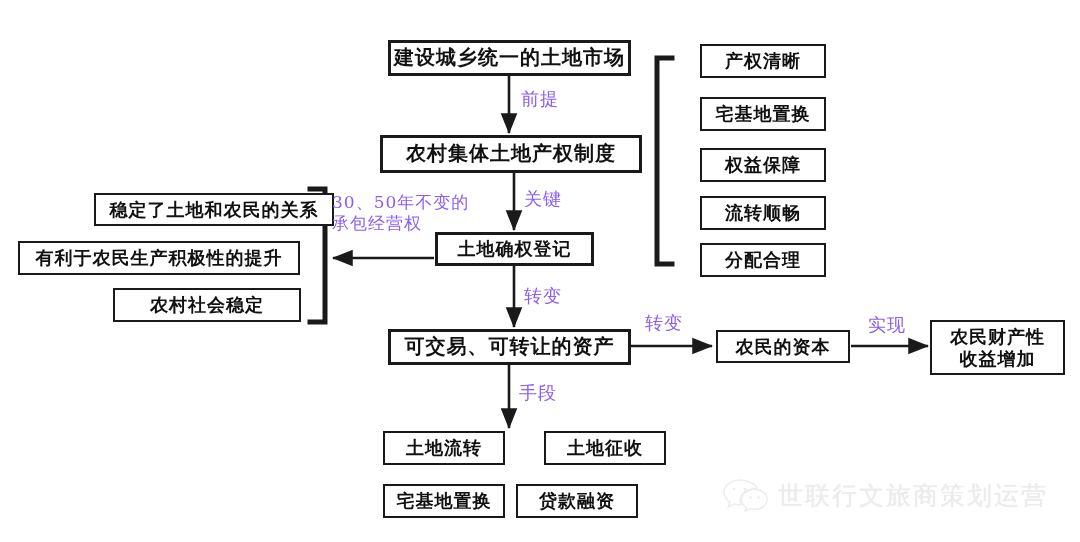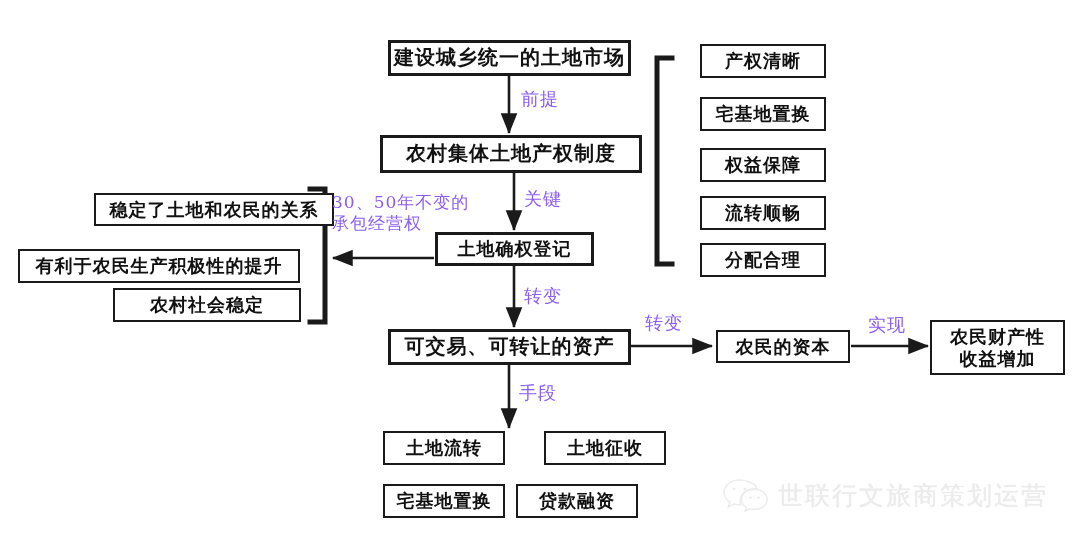--- a/index.html
+++ b/index.html
@@ -119,21 +119,21 @@
   <div class="node thin" style="left:700px; top:97px; width:126px; height:34px; font-size:18px;">宅基地置换</div>
 
   <div class="node thin" style="left:700px; top:148px; width:126px; height:34px; font-size:18px;">权益保障</div>
 
   <div class="node thin" style="left:700px; top:196px; width:126px; height:34px; font-size:18px;">流转顺畅</div>
 
   <div class="node thin" style="left:700px; top:243px; width:126px; height:34px; font-size:18px;">分配合理</div>
 
   <div class="node thin" style="left:66px; top:193px; width:240px; height:33px; font-size:18px;margin-left:28px;">稳定了土地和农民的关系</div>
 
-  <div class="node thin" style="left:18px; top:241px; width:282px; height:34px; font-size:18px;margin-top:8px;">有利于农民生产积极性的提升</div>
+  <div class="node thin" style="left:18px; top:241px; width:282px; height:34px; font-size:18px;">有利于农民生产积极性的提升</div>
 
   <div class="node thin" style="left:113px; top:288px; width:188px; height:34px; font-size:18px;">农村社会稳定</div>
 
   <div class="edge-label" style="left:332px; top:192px; font-size:17px;">
     <div>30、50年不变的</div>
     <div>承包经营权</div>
   </div>
 
   <div class="node thin" style="left:716px; top:330px; width:134px; height:33px; font-size:18px;">农民的资本</div>
 

